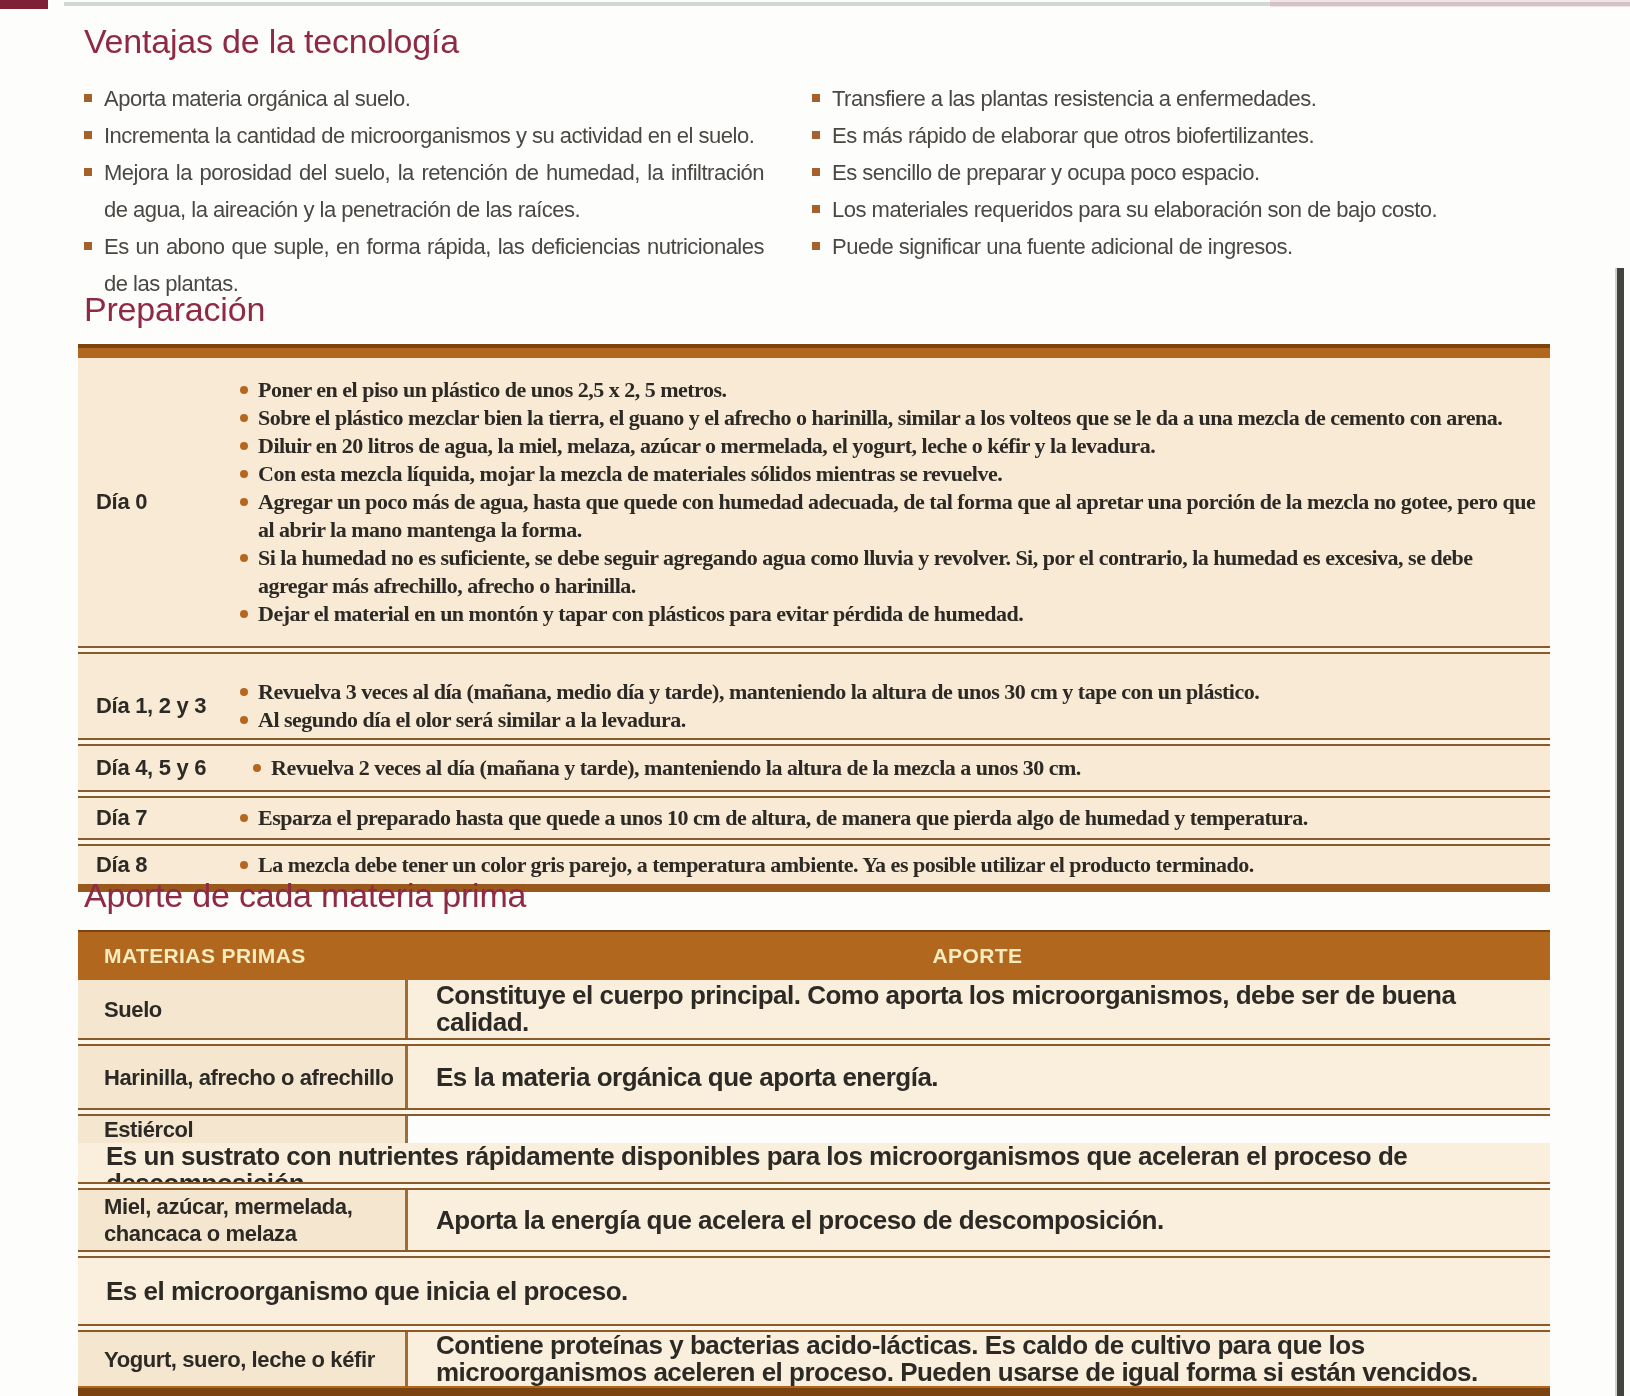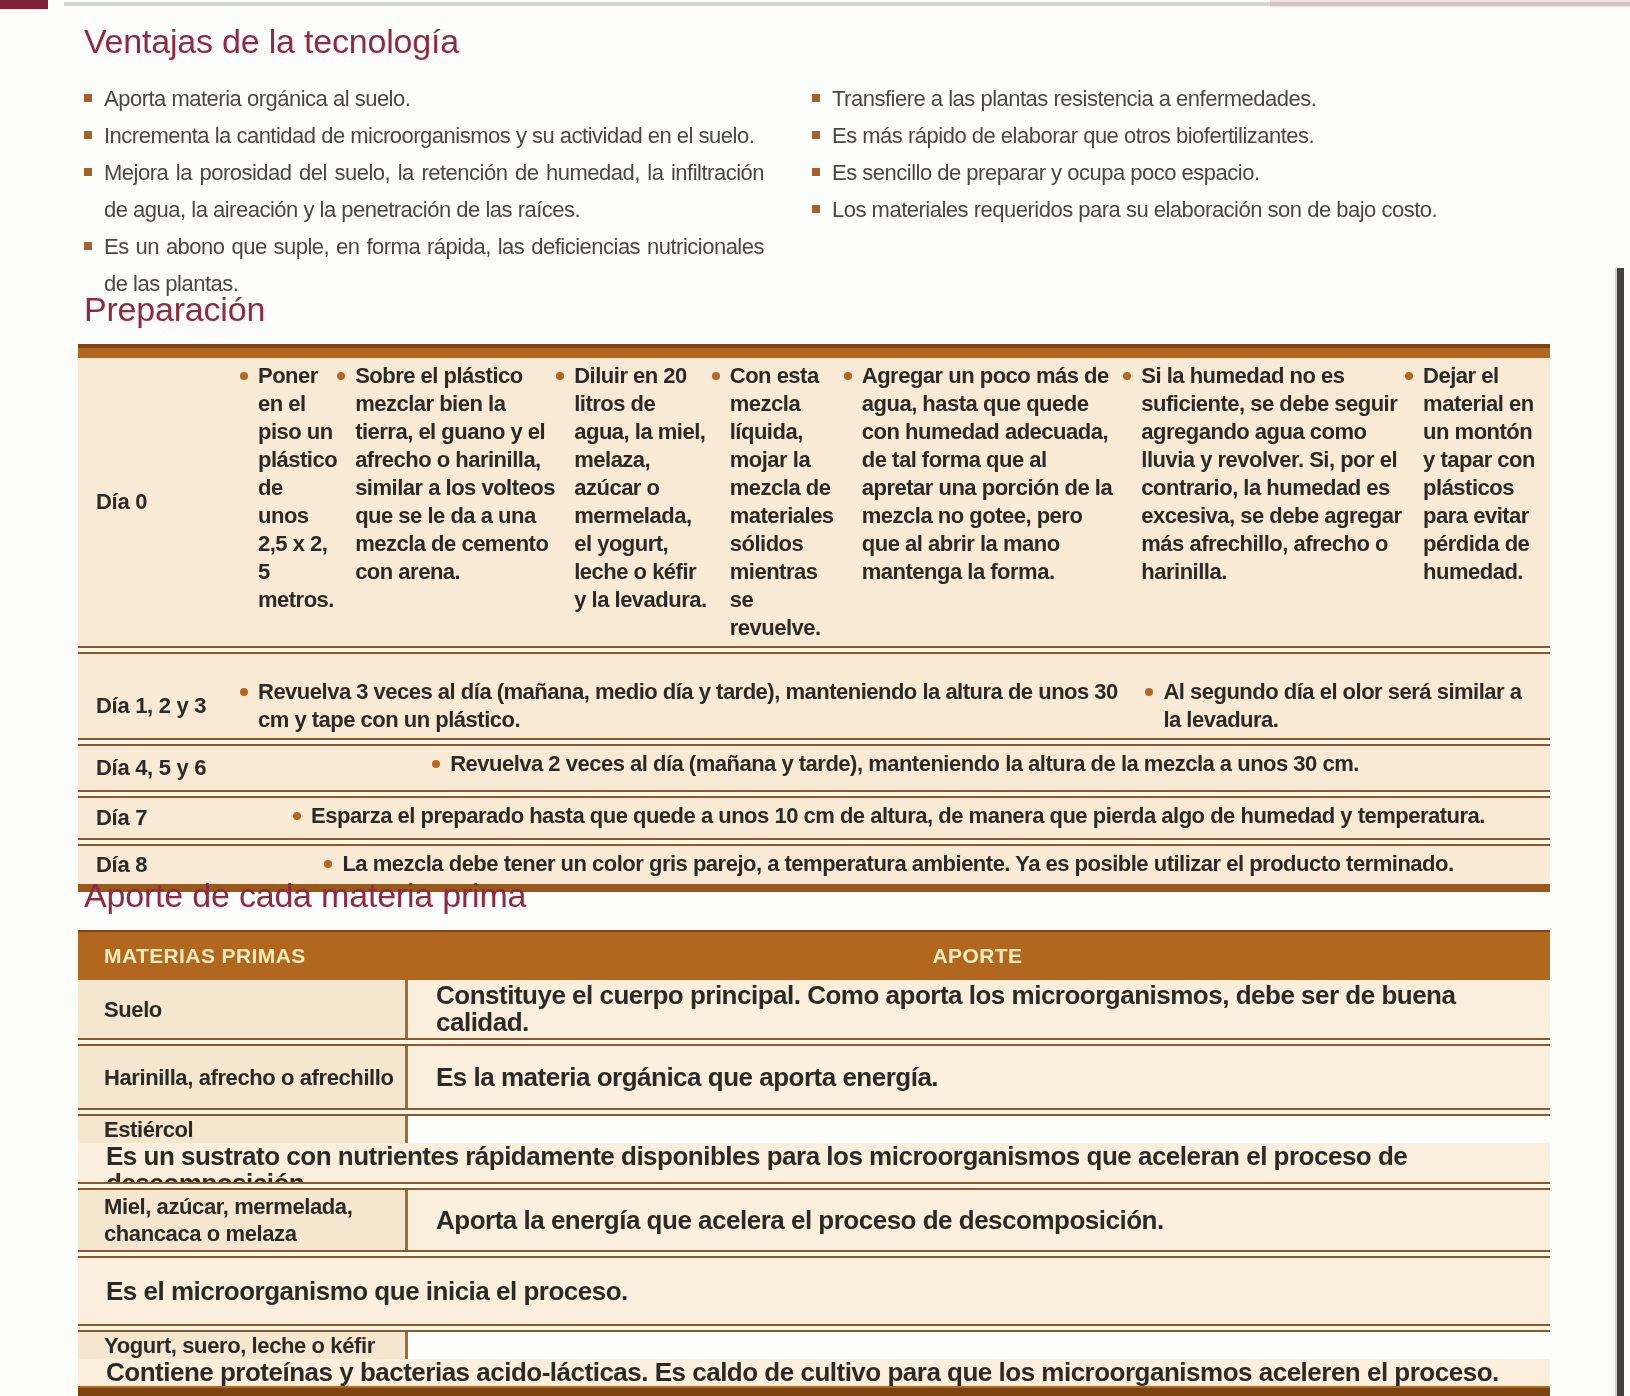--- a/index.html
+++ b/index.html
@@ -33,21 +33,21 @@
   
   .dtable{position:absolute;left:78px;width:1472px;}
   .sep{height:8px;border-top:2px solid var(--line);border-bottom:2px solid var(--line);background:#fdf6ea;}
 
   
   .t1-topbar{height:14px;background:var(--brown);border-top:4px solid var(--brown-dark);}
   .t1-body{background:var(--cream);}
   .t1-row{display:flex;overflow:hidden;}
   .t1-day{flex:none;width:162px;padding-left:18px;display:flex;align-items:center;
           font-weight:bold;font-size:22px;color:var(--ink);letter-spacing:-.3px;}
-  .t1-bullets{flex:1;display:flex;flex-direction:row;justify-content:center;padding:4px 12px 4px 0;}
+  .t1-bullets{flex:1;display:flex;flex-direction:column;justify-content:center;padding:4px 12px 4px 0;font-family:Liberation Serif, serif;}
   .b-item{display:flex;}
   .dot{flex:none;width:8px;height:8px;border-radius:50%;background:#b5671f;margin:10px 10px 0 0;}
   .t1-bullets .b-text{flex:1;font-weight:bold;font-size:22px;line-height:28px;color:var(--ink);letter-spacing:-.5px;}
   .t1-bottombar{height:8px;background:#9a581c;}
 
   
   .t2-header{position:relative;height:50px;background:var(--brown);border-top:2px solid var(--brown-dark);
              display:flex;align-items:center;}
   .t2-h1{padding-left:26px;font-weight:bold;font-size:21px;color:var(--header-text);letter-spacing:.4px;}
   .t2-h2{position:absolute;left:327px;right:0;text-align:center;font-weight:bold;font-size:21px;
@@ -102,20 +102,24 @@
           <span class="b-text">Es más rápido de elaborar que otros biofertilizantes.</span>
         </li>
         <li class="v-item">
           <span class="sq"></span>
           <span class="b-text">Es sencillo de preparar y ocupa poco espacio.</span>
         </li>
         <li class="v-item">
           <span class="sq"></span>
           <span class="b-text">Los materiales requeridos para su elaboración son de bajo costo.</span>
         </li>
+        <li class="v-item">
+          <span class="sq"></span>
+          <span class="b-text">Puede significar una fuente adicional de ingresos.</span>
+        </li>
       </ul>
   </div>
 
   <h1 class="sec" style="top:290px;">Preparación</h1>
 
   <div class="dtable" style="top:344px;">
     <div class="t1-topbar"></div>
     <div class="t1-body" id="prep-body">
         <div class="t1-row" style="height: 288px;">
           <div class="t1-day">Día 0</div>
@@ -223,21 +227,21 @@
         <div class="sep"></div>
         <div class="t2-row" style="height: 60px;">
           <div class="t2-materia">Miel, azúcar, mermelada, chancaca o melaza</div>
           <div class="t2-aporte">Aporta la energía que acelera el proceso de descomposición.</div>
         </div>
         <div class="sep"></div>
         <div class="t2-row" style="height: 66px;">
           <div class="t2-aporte">Es el microorganismo que inicia el proceso.</div>
         </div>
         <div class="sep"></div>
-        <div class="t2-row" style="height: 54px; flex-direction: column;">
+        <div class="t2-row" style="height: 54px;">
           <div class="t2-materia">Yogurt, suero, leche o kéfir</div>
           <div class="t2-aporte">Contiene proteínas y bacterias acido-lácticas. Es caldo de cultivo para que los microorganismos aceleren el proceso. Pueden usarse de igual forma si están vencidos.</div>
         </div>
       </div>
     <div class="t2-bottombar"></div>
   </div>
 
 </div>
 
 </body></html>

